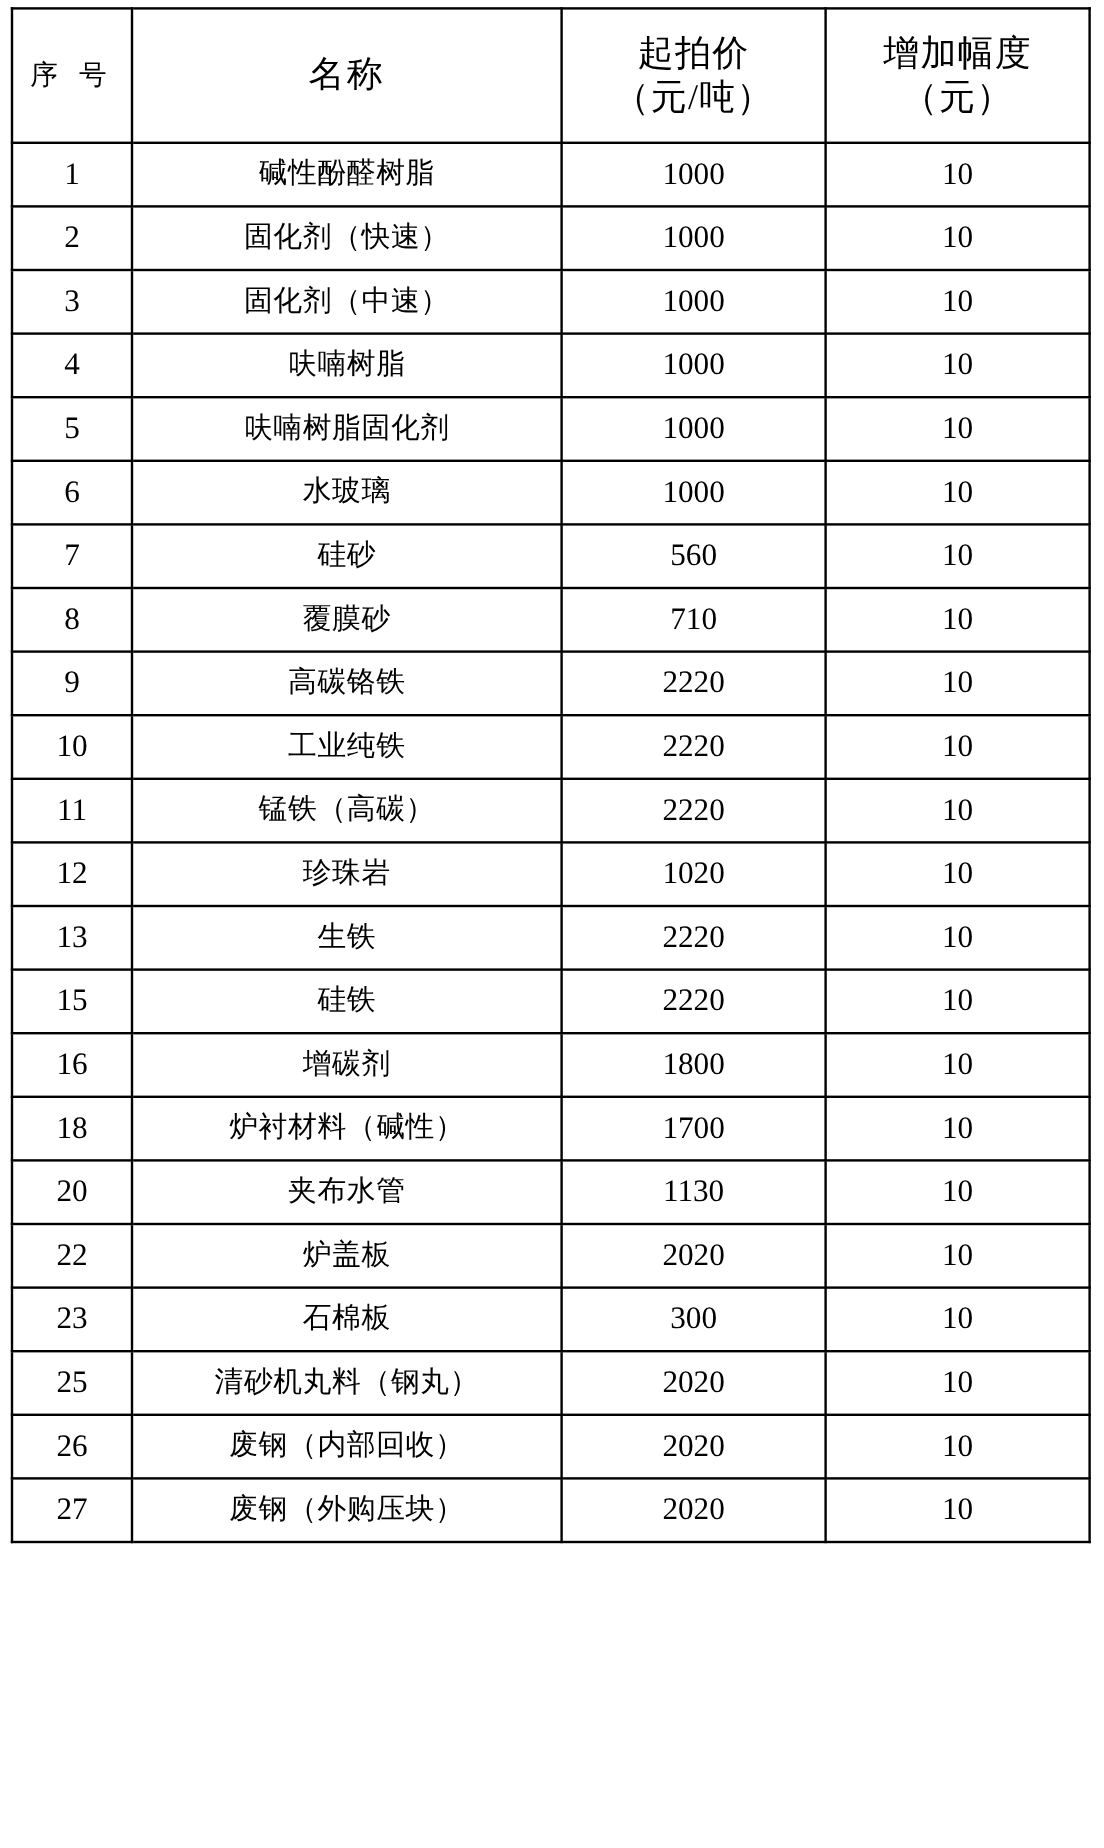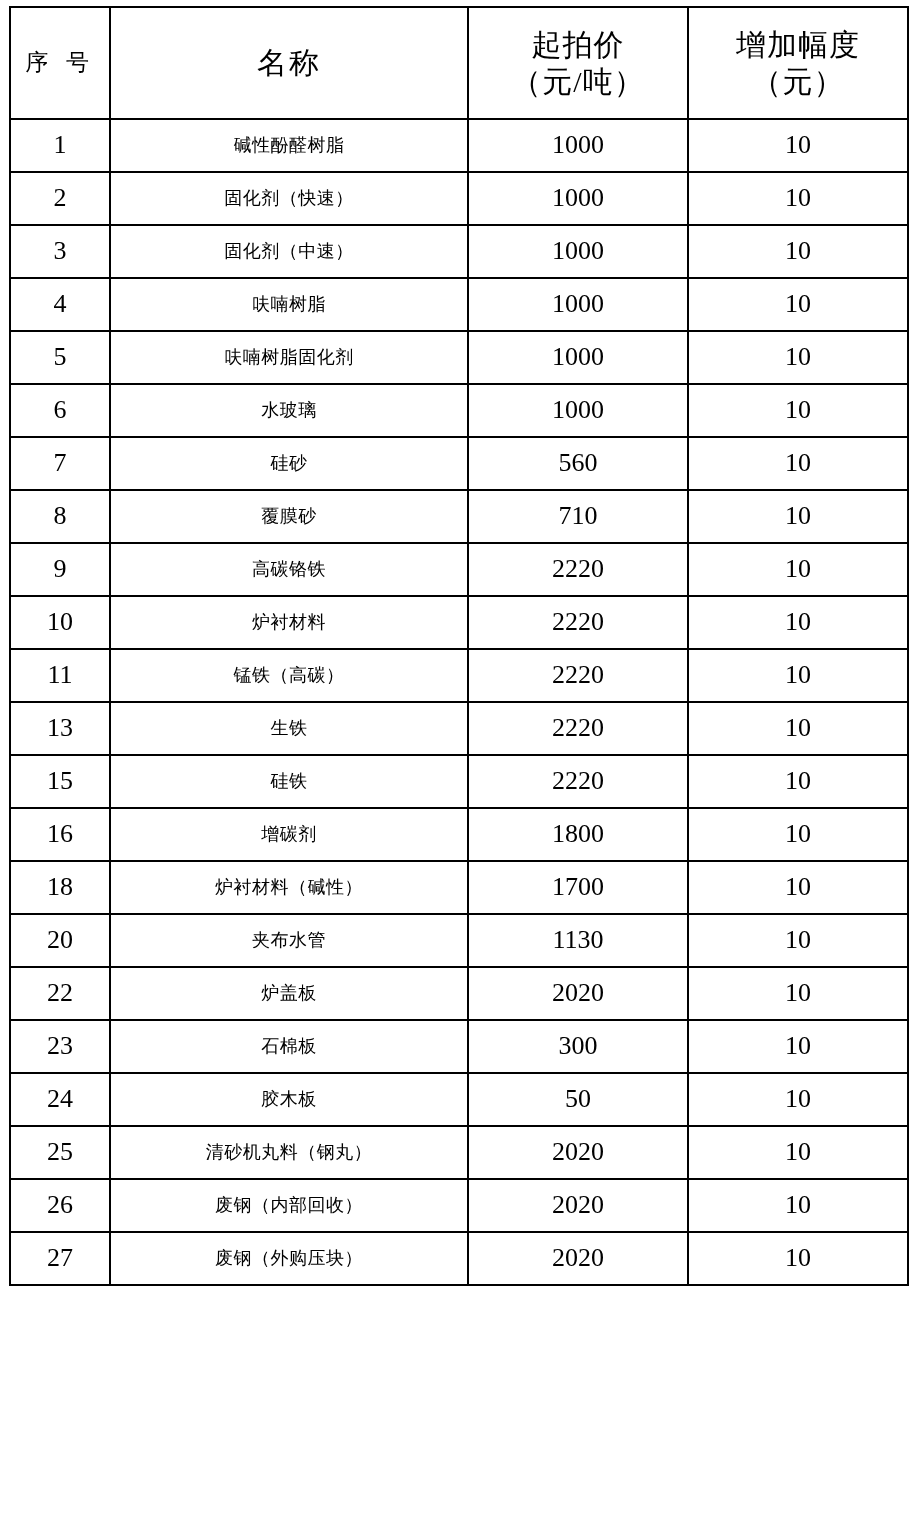--- a/index.html
+++ b/index.html
@@ -59,21 +59,21 @@
   }
   tbody td {
     height: 51px;
     font-size: 27px;
     line-height: 1.1;
   }
   tbody td.idx {
     font-size: 26px;
   }
   tbody td.name {
-    font-size: 18px;
+    font-size: 24px;
     letter-spacing: 0.5px;
   }
   tbody td.price,
   tbody td.step {
     font-size: 26px;
   }
 </style>
 </head>
 <body>
 
@@ -149,28 +149,34 @@
           <td class="step">10</td>
         </tr>
         <tr>
           <td class="idx">9</td>
           <td class="name">高碳铬铁</td>
           <td class="price">2220</td>
           <td class="step">10</td>
         </tr>
         <tr>
           <td class="idx">10</td>
-          <td class="name">炉衬材料</td>
+          <td class="name">工业纯铁</td>
           <td class="price">2220</td>
           <td class="step">10</td>
         </tr>
         <tr>
           <td class="idx">11</td>
           <td class="name">锰铁（高碳）</td>
           <td class="price">2220</td>
+          <td class="step">10</td>
+        </tr>
+        <tr>
+          <td class="idx">12</td>
+          <td class="name">珍珠岩</td>
+          <td class="price">1020</td>
           <td class="step">10</td>
         </tr>
         <tr>
           <td class="idx">13</td>
           <td class="name">生铁</td>
           <td class="price">2220</td>
           <td class="step">10</td>
         </tr>
         <tr>
           <td class="idx">15</td>
@@ -199,26 +205,20 @@
         <tr>
           <td class="idx">22</td>
           <td class="name">炉盖板</td>
           <td class="price">2020</td>
           <td class="step">10</td>
         </tr>
         <tr>
           <td class="idx">23</td>
           <td class="name">石棉板</td>
           <td class="price">300</td>
-          <td class="step">10</td>
-        </tr>
-        <tr>
-          <td class="idx">24</td>
-          <td class="name">胶木板</td>
-          <td class="price">50</td>
           <td class="step">10</td>
         </tr>
         <tr>
           <td class="idx">25</td>
           <td class="name">清砂机丸料（钢丸）</td>
           <td class="price">2020</td>
           <td class="step">10</td>
         </tr>
         <tr>
           <td class="idx">26</td>

